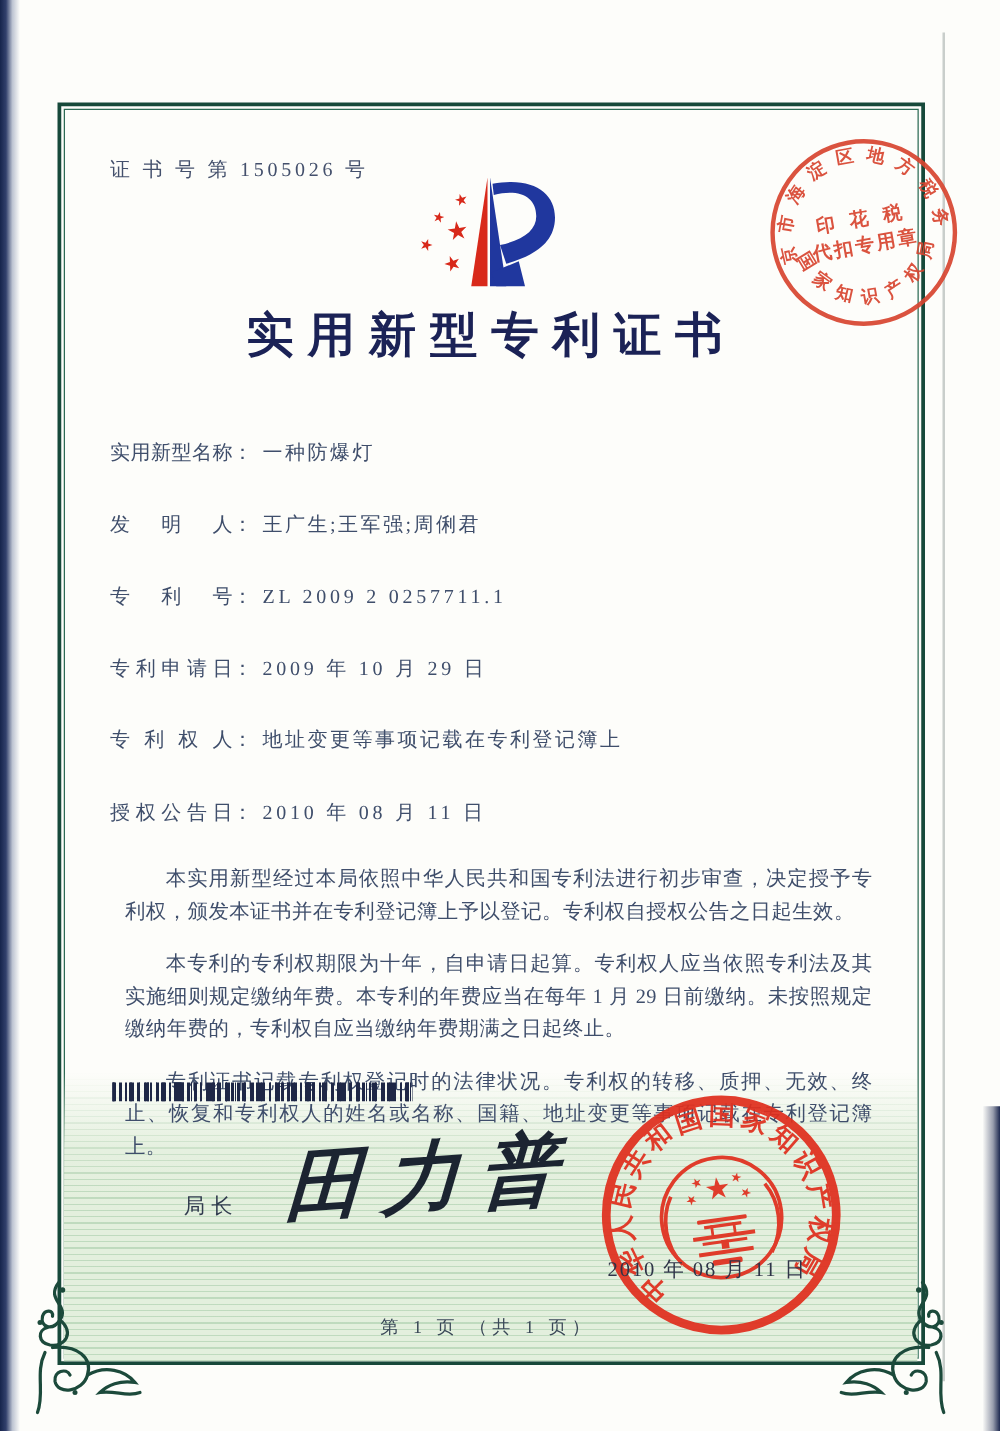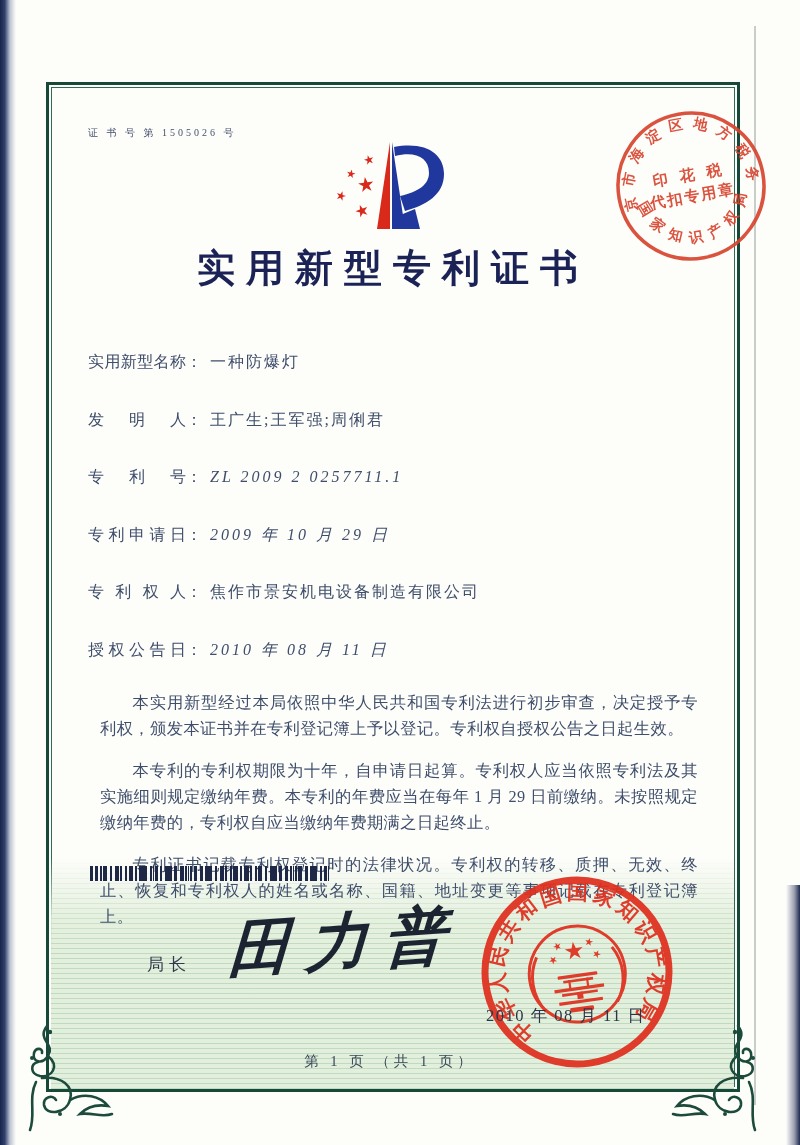--- a/index.html
+++ b/index.html
@@ -20,28 +20,28 @@
     border:3px solid #17493a;box-sizing:border-box;}
   .frame-inner{position:absolute;inset:2px;border:1.5px solid #2d6b55;}
   
   .green-band{position:absolute;left:51px;right:66px;top:858px;bottom:56px;
     background:linear-gradient(to bottom,rgba(227,239,221,0) 0,rgba(227,239,221,.92) 60px,#e3efdd 110px);}
   .green-lines{position:absolute;inset:0;
     background:repeating-linear-gradient(to bottom,rgba(110,170,120,.30) 0 1px,rgba(110,170,120,0) 1px 5px);
     -webkit-mask-image:linear-gradient(to bottom,transparent 0,black 90px);
     mask-image:linear-gradient(to bottom,transparent 0,black 90px);}
   
-  .cert-no{position:absolute;left:88px;top:126px;font-size:10px;letter-spacing:3px;color:#44506c;}
+  .cert-no{position:absolute;left:88px;top:126px;font-size:16px;letter-spacing:3px;color:#44506c;}
   .title{position:absolute;left:46px;right:60px;top:243px;text-align:center;
     font-size:38px;font-weight:bold;letter-spacing:11px;color:#1b2256;}
   .field{position:absolute;left:88px;font-size:16px;color:#3f4e6b;white-space:nowrap;}
   .f-label{display:inline-block;width:98px;text-align:justify;text-align-last:justify;}
   .f-colon{display:inline-block;}
   .f-val{margin-left:8px;letter-spacing:2px;}
-  .f-val.num{letter-spacing:3px;font-style:italic;}
+  .f-val.num{letter-spacing:3px;}
   .paras{position:absolute;left:84px;width:630px;top:674px;font-size:16.3px;line-height:26px;
     color:#3f4e6b;text-align:justify;letter-spacing:.4px;}
   .paras p{margin:16px;text-indent:2em;}
   .barcode{position:absolute;left:90px;top:866px;width:240px;height:15px;
     background:
       repeating-linear-gradient(90deg,#1e2746 0 2px,transparent 2px 5px),
       repeating-linear-gradient(90deg,#1e2746 0 1px,transparent 1px 7px),
       repeating-linear-gradient(90deg,#1e2746 0 3px,transparent 3px 13px);}
   .sig-label{position:absolute;left:147px;top:953px;font-size:17px;color:#303a4e;letter-spacing:5px;}
   .sig-name{position:absolute;left:228px;top:900px;font-size:62px;font-weight:bold;font-style:italic;
@@ -141,21 +141,21 @@
   <div class="field" style="top:352px">
     <span class="f-label">实用新型名称</span><span class="f-colon">：</span><span class="f-val">一种防爆灯</span>
   </div>
   <div class="field" style="top:467px">
     <span class="f-label">专利号</span><span class="f-colon">：</span><span class="f-val num">ZL 2009 2 0257711.1</span>
   </div>
   <div class="field" style="top:525px">
     <span class="f-label">专利申请日</span><span class="f-colon">：</span><span class="f-val num">2009 年 10 月 29 日</span>
   </div>
   <div class="field" style="top:582px">
-    <span class="f-label">专利权人</span><span class="f-colon">：</span><span class="f-val">焦作市景安机电设备制造有限公司</span>
+    <span class="f-label">专利权人</span><span class="f-colon">：</span><span class="f-val">地址变更等事项记载在专利登记簿上</span>
   </div>
   <div class="field" style="top:640px">
     <span class="f-label">授权公告日</span><span class="f-colon">：</span><span class="f-val num">2010 年 08 月 11 日</span>
   </div>
 
   <div class="paras">
     <p>本实用新型经过本局依照中华人民共和国专利法进行初步审查，决定授予专利权，颁发本证书并在专利登记簿上予以登记。专利权自授权公告之日起生效。</p>
     <p>本专利的专利权期限为十年，自申请日起算。专利权人应当依照专利法及其实施细则规定缴纳年费。本专利的年费应当在每年 1 月 29 日前缴纳。未按照规定缴纳年费的，专利权自应当缴纳年费期满之日起终止。</p>
     <p>专利证书记载专利权登记时的法律状况。专利权的转移、质押、无效、终止、恢复和专利权人的姓名或名称、国籍、地址变更等事项记载在专利登记簿上。</p>
   </div>

